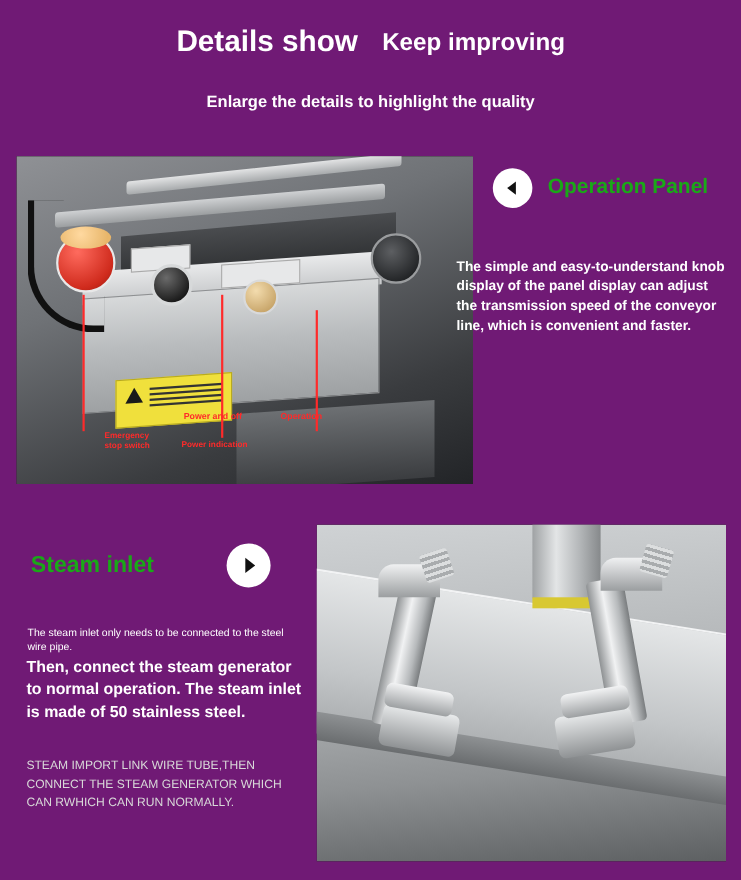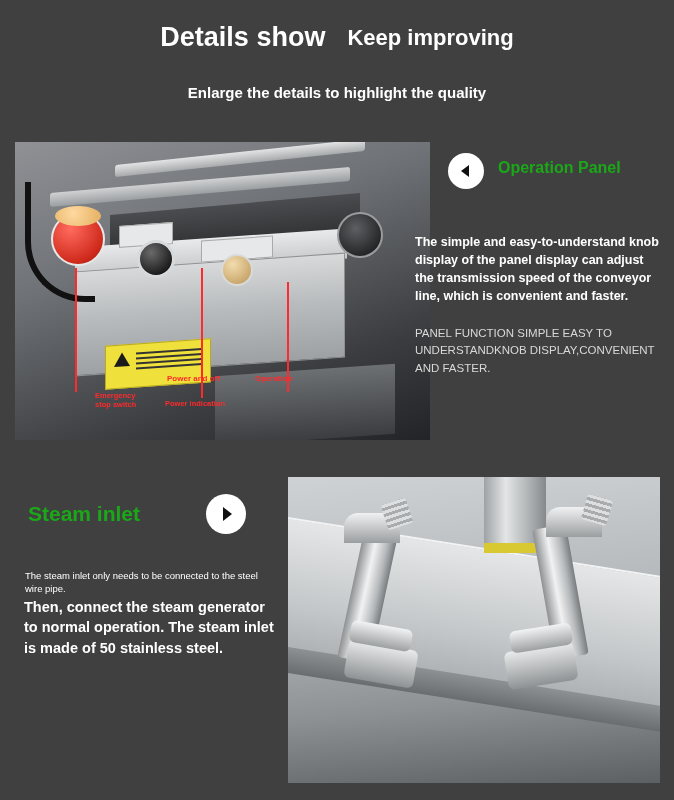--- a/index.html
+++ b/index.html
@@ -5,21 +5,21 @@
   * { box-sizing: border-box; margin: 0; padding: 0; }
   html, body {
     width: 674px; height: 800px;
     background: #181818;
     font-family: "Liberation Sans", sans-serif;
     overflow: hidden;
   }
   .page {
     position: relative;
     width: 674px; height: 800px;
-    background: #404040;
+    background: #701a75;
     color: #ffffff;
   }
 
   
   .header {
     position: absolute;
     left: 0; top: 0; width: 674px; height: 125px;
   }
   .title-row {
     position: absolute;
@@ -74,21 +74,21 @@
     left: 0; top: 0;
     width: 36px; height: 36px;
     border-radius: 50%;
     background: #ffffff;
     display: flex; align-items: center; justify-content: center;
   }
   .arrow-circle svg { display: block; }
   .panel-title {
     position: absolute;
     left: 50px; top: 6px;
-    font-size: 16px;
+    font-size: 19px;
     font-weight: bold;
     color: #1aa818;
     white-space: nowrap;
   }
   .panel-desc {
     position: absolute;
     left: 415px; top: 108px;
     width: 250px;
     font-size: 12.5px;
     line-height: 1.45;
@@ -412,36 +412,36 @@
     <div class="panel-head">
       <div class="arrow-circle">
         <svg width="18" height="18" viewBox="0 0 18 18" aria-hidden="true">
           <polygon points="12,3 12,15 4,9" fill="#111111"></polygon>
         </svg>
       </div>
       <div class="panel-title">Operation Panel</div>
     </div>
 
     <div class="panel-desc">The simple and easy-to-understand knob display of the panel display can adjust the transmission speed of the conveyor line, which is convenient and faster.</div>
-    <div class="panel-desc2">PANEL FUNCTION SIMPLE EASY TO UNDERSTANDKNOB DISPLAY,CONVENIENT AND FASTER.</div>
   </div>
 
   <div class="section2">
 
     <div class="steam-head">
       <div class="steam-title">Steam inlet</div>
       <div class="steam-arrow">
         <svg width="20" height="20" viewBox="0 0 20 20" aria-hidden="true">
           <polygon points="7,3 7,17 16,10" fill="#111111"></polygon>
         </svg>
       </div>
     </div>
 
     <div class="steam-small">The steam inlet only needs to be connected to the steel wire pipe.</div>
     <div class="steam-big">Then, connect the steam generator to normal operation. The steam inlet is made of 50 stainless steel.</div>
+    <div class="steam-caps">STEAM IMPORT LINK WIRE TUBE,THEN CONNECT THE STEAM GENERATOR WHICH CAN RWHICH CAN RUN NORMALLY.</div>
 
     <div class="photo2">
       <div class="p2-bg"></div>
       <div class="p2-plate"></div>
       <div class="p2-plate-edge"></div>
       <div class="p2-tank"></div>
       <div class="p2-ybar"></div>
 
       <div class="p2-pipe1"></div>
       <div class="p2-elbow1"></div>

